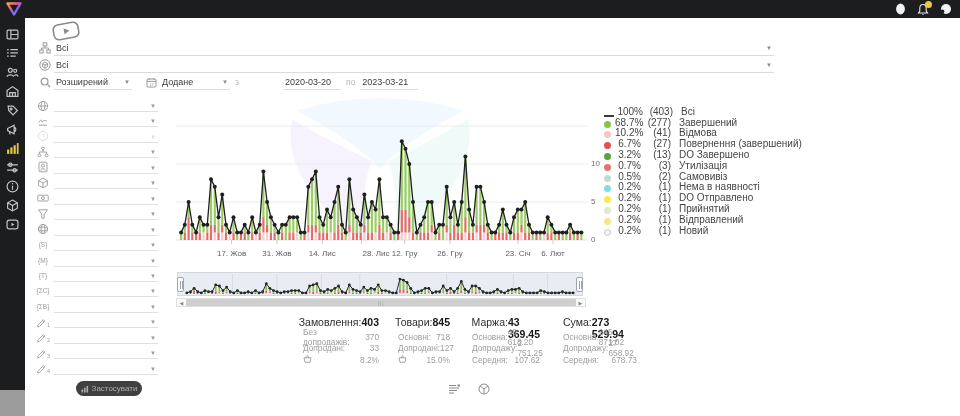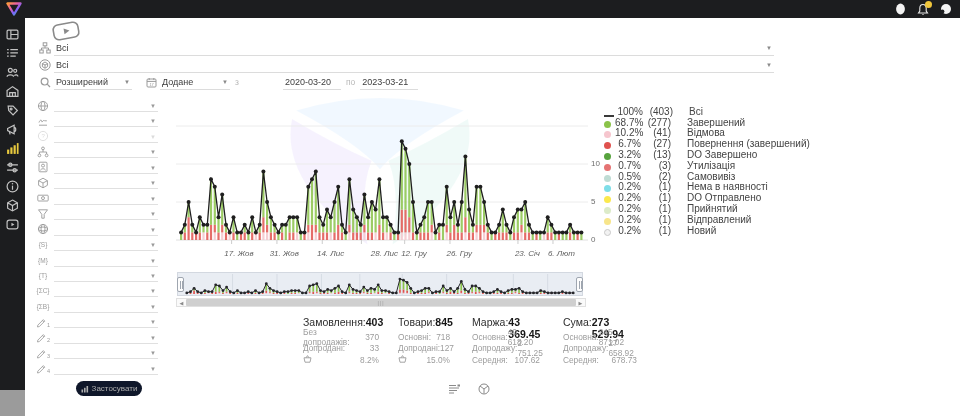--- a/index.html
+++ b/index.html
@@ -27,48 +27,48 @@
   .ufield .caret { position:absolute; right:2px; color:#8a8a8a; font-size:6px; }
   .wide { width:720px; }
   .graylab { color:#b9b9b9; font-size:8.5px; margin:0 5px; }
 
   
   .fp-row { position:absolute; left:32px; width:126px; height:15px; display:flex; align-items:center; }
   .fp-row .fp-icon { width:22px; display:flex; justify-content:center; align-items:center; color:#9a9a9a; font-size:7px; }
   .fp-row .fp-field { flex:1; position:relative; border-bottom:1px solid #e0e0e0; height:13px; }
   .fp-row .fp-field .caret { position:absolute; right:2px; top:4px; color:#9a9a9a; font-size:6px; }
   .fp-row.disabled .fp-icon, .fp-row.disabled .caret { opacity:.35; }
-  .apply-btn { position:absolute; left:76px; top:381px; width:66px; height:15px; border-radius:8px; background:#0f172a; border:none; color:#aeaeae; font-size:8px; display:flex; align-items:center; justify-content:center; gap:3px; font-family:"Liberation Sans",sans-serif; }
+  .apply-btn { position:absolute; left:76px; top:381px; width:66px; height:15px; border-radius:8px; background:#404040; border:none; color:#aeaeae; font-size:8px; display:flex; align-items:center; justify-content:center; gap:3px; font-family:"Liberation Sans",sans-serif; }
 
   
   .watermark { position:absolute; left:275px; top:98px; opacity:.07; pointer-events:none; }
   #mainplot { position:absolute; left:176px; top:100px; }
   .ylab { position:absolute; left:591px; font-size:8px; color:#6e6e6e; }
-  .xlab { position:absolute; top:249px; width:44px; text-align:right; font-size:8px; color:#606060;font-style:italic; }
+  .xlab { position:absolute; top:249px; width:44px; text-align:center; font-size:8px; color:#606060; }
 
   
   .legend { position:absolute; left:604px; top:106px; }
   .lg-row { display:flex; align-items:flex-end; height:10.8px; font-size:10px; color:#444; cursor:pointer; }
   .lg-swatch { width:7px; height:7px; border-radius:50%; margin-right:4px; flex:none; }
   .lg-dash { width:10px; height:2px; background:#3a3a3a; margin-right:3px; flex:none; }
   .lg-pct { width:26px; text-align:right; margin-right:4px; }
-  .lg-cnt { width:26px; text-align:right; margin-right:16px; }
+  .lg-cnt { width:26px; text-align:right; margin-right:8px; }
 
   
   .navigator { position:absolute; left:177px; top:272px; width:406px; height:24px; background:#e9edf3; border:1px solid #d3d8e0; }
   .nav-handle { position:absolute; top:4px; width:7px; height:15px; background:#fdfdfd; border:1px solid #9fa6b0; border-radius:2px; z-index:3; }
   .nav-handle i { position:absolute; top:3px; width:1px; height:8px; background:#9fa6b0; }
   .scrollbar { position:absolute; left:176px; top:298px; width:410px; height:9px; background:#fafafa; border:1px solid #e0e0e0; display:flex; }
   .sb-arrow { width:9px; height:7px; display:flex; align-items:center; justify-content:center; font-size:5px; color:#8a8a8a; flex:none; }
   .sb-thumb { flex:1; background:#cfcfcf; border-radius:1px; position:relative; }
   .sb-grip { position:absolute; left:50%; top:1px; transform:translateX(-50%); color:#9a9a9a; font-size:5px; letter-spacing:1px; }
 
   
   .stat-col { position:absolute; top:316px; }
-  .stat-main { display:flex; justify-content:flex-start; align-items:baseline; font-size:10.5px; color:#2e2e2e; height:15px; }
+  .stat-main { display:flex; justify-content:flex-end; align-items:baseline; font-size:10.5px; color:#2e2e2e; height:15px; }
   .stat-main b { font-weight:bold; color:#161616; }
   .stat-sub { display:flex; justify-content:space-between; align-items:center; font-size:8.3px; color:#9c9c9c; height:11.5px; }
   .stat-sub .withicon { display:flex; align-items:center; gap:3px; }
 
   .footer-icons { position:absolute; left:448px; top:383px; display:flex; gap:17px; }
   .footer-icons span { cursor:pointer; display:flex; }
 </style>
 </head>
 <body>
 

